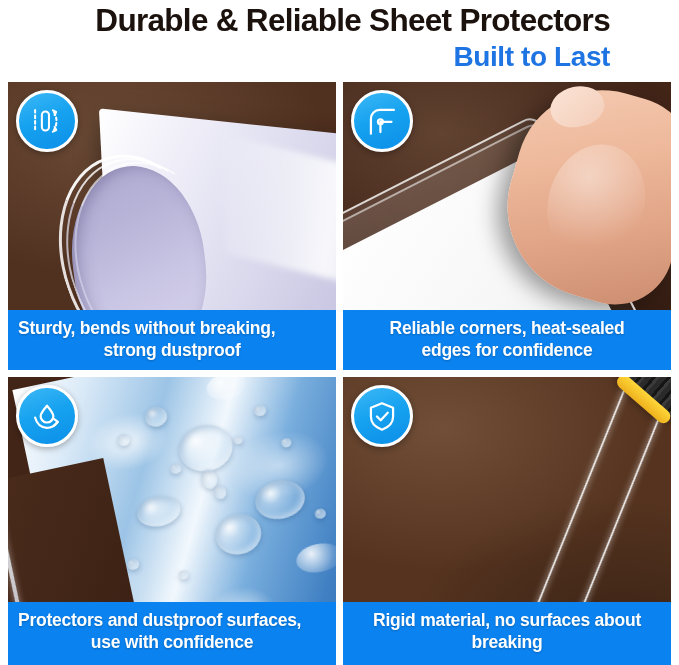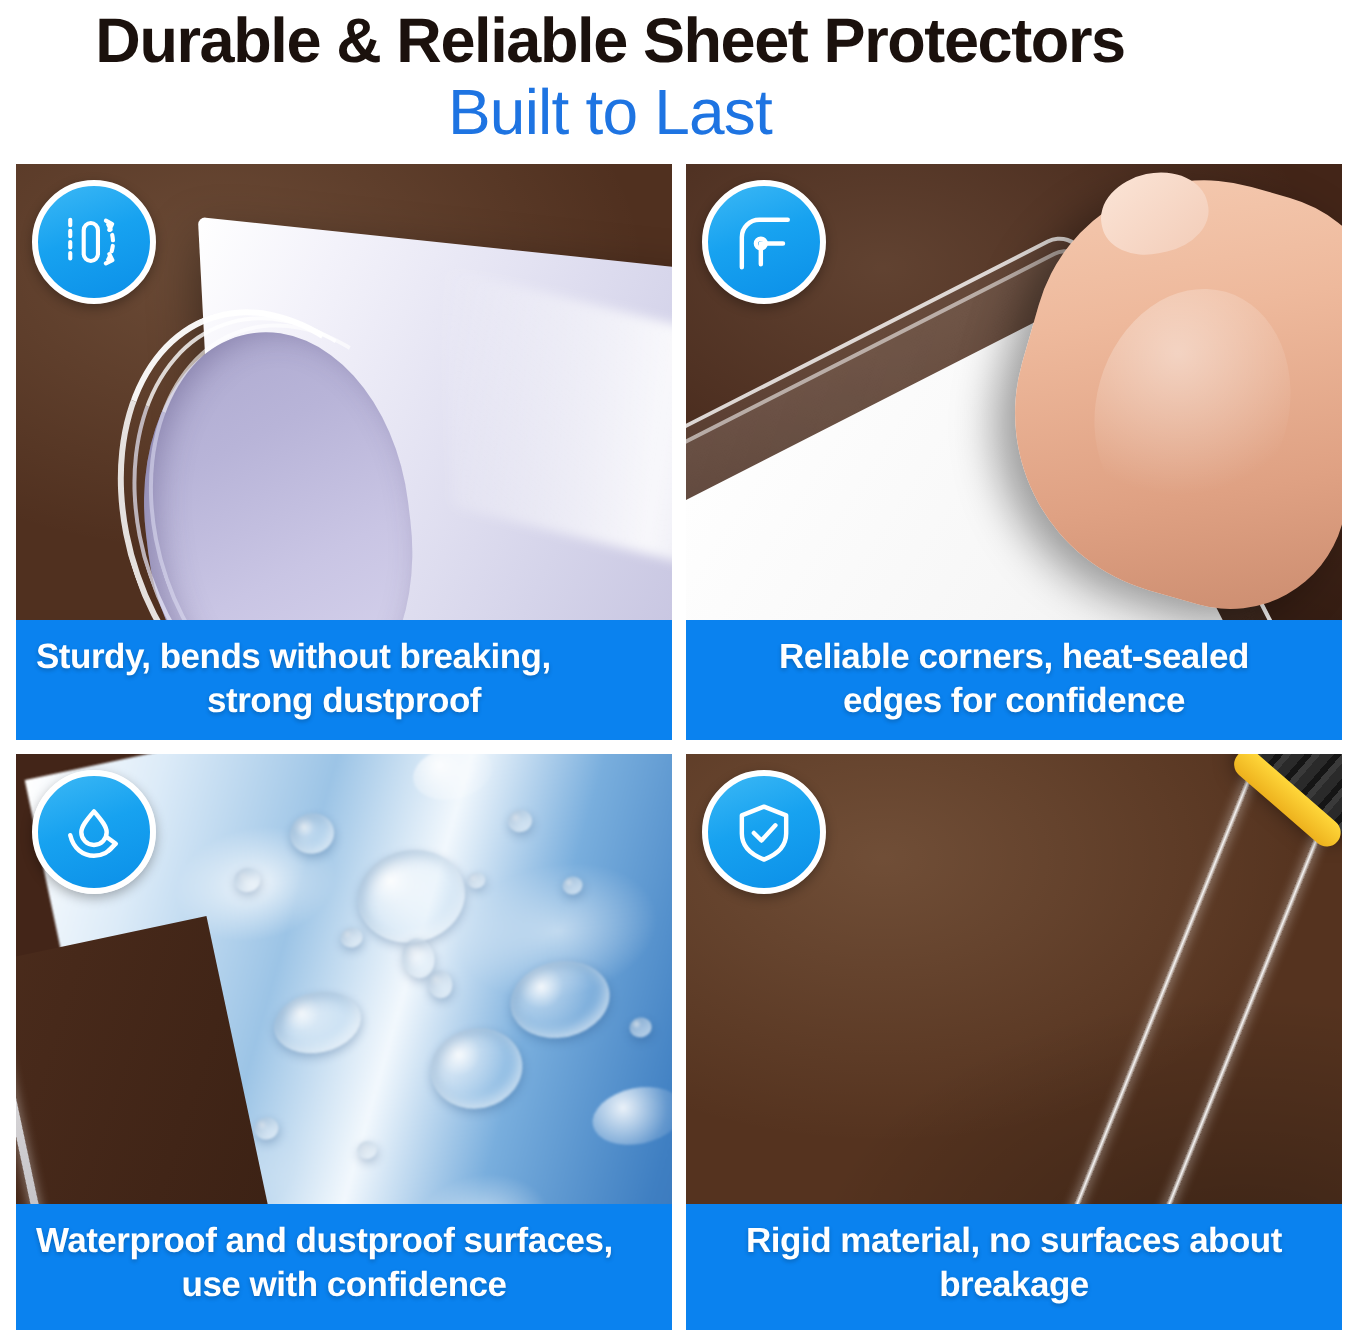--- a/index.html
+++ b/index.html
@@ -23,39 +23,39 @@
     background: #ffffff;
   }
 
   
   .header {
     position: absolute;
     left: 0;
     top: 0;
     width: 610px;
     height: 80px;
-    text-align: center;
+    text-align: right;
   }
   .headline {
     margin: 0;
     padding-top: 2px;
     font-size: 31.5px;
     line-height: 36px;
     font-weight: bold;
     letter-spacing: -0.7px;
     color: #1b110d;
     white-space: nowrap;
     transform: scaleX(1.0);
   }
   .subhead {
     margin: 0;
     padding-top: 2px;
-    font-size: 32px;
+    font-size: 28px;
     line-height: 33px;
-    font-weight: normal;
+    font-weight: bold;
     letter-spacing: -0.4px;
     color: #1e74e2;
     white-space: nowrap;
   }
 
   
   .grid {
     position: absolute;
     left: 8px;
     top: 82px;
@@ -506,21 +506,21 @@
 
       <div class="badge">
         <svg viewBox="0 0 48 48" fill="none" stroke="#ffffff" stroke-width="2.8" stroke-linecap="round" stroke-linejoin="round">
           <path d="M24 11 c5.2 6 8 9.6 8 13.2 a8 8 0 0 1 -16 0 C16 20.6 18.8 17 24 11 Z"></path>
           <path d="M9 26 c2 8.4 8 13 15 13 c5.6 0 9.8 -2.6 12.6 -6.6"></path>
           <path d="M32.6 27.6 L37.8 31.4 L33.2 35.8"></path>
         </svg>
       </div>
 
       <div class="caption">
-        <div class="cap-line left">Waterproof and dustproof surfaces,</div>
+        <div class="cap-line left">Protectors and dustproof surfaces,</div>
         <div class="cap-line center">use with confidence</div>
       </div>
     </div>
 
     <div class="panel row2">
       <div class="photo">
         <div class="wood p4"></div>
         <div class="wood-sheen"></div>
         <div class="edge4 a"></div>
         <div class="edge4 b"></div>
@@ -532,18 +532,18 @@
 
       <div class="badge">
         <svg viewBox="0 0 48 48" fill="none" stroke="#ffffff" stroke-width="2.8" stroke-linecap="round" stroke-linejoin="round">
           <path d="M24 8 L38 13.5 V25 c0 8.6 -6 13.4 -14 16.4 C16 38.4 10 33.6 10 25 V13.5 Z"></path>
           <path d="M17.6 24.6 L22.4 29.4 L31.2 19.8"></path>
         </svg>
       </div>
 
       <div class="caption">
         <div class="cap-line center">Rigid material, no surfaces about</div>
-        <div class="cap-line center">breakage</div>
+        <div class="cap-line center">breaking</div>
       </div>
     </div>
 
   </div>
 </div>
 
 </body></html>

